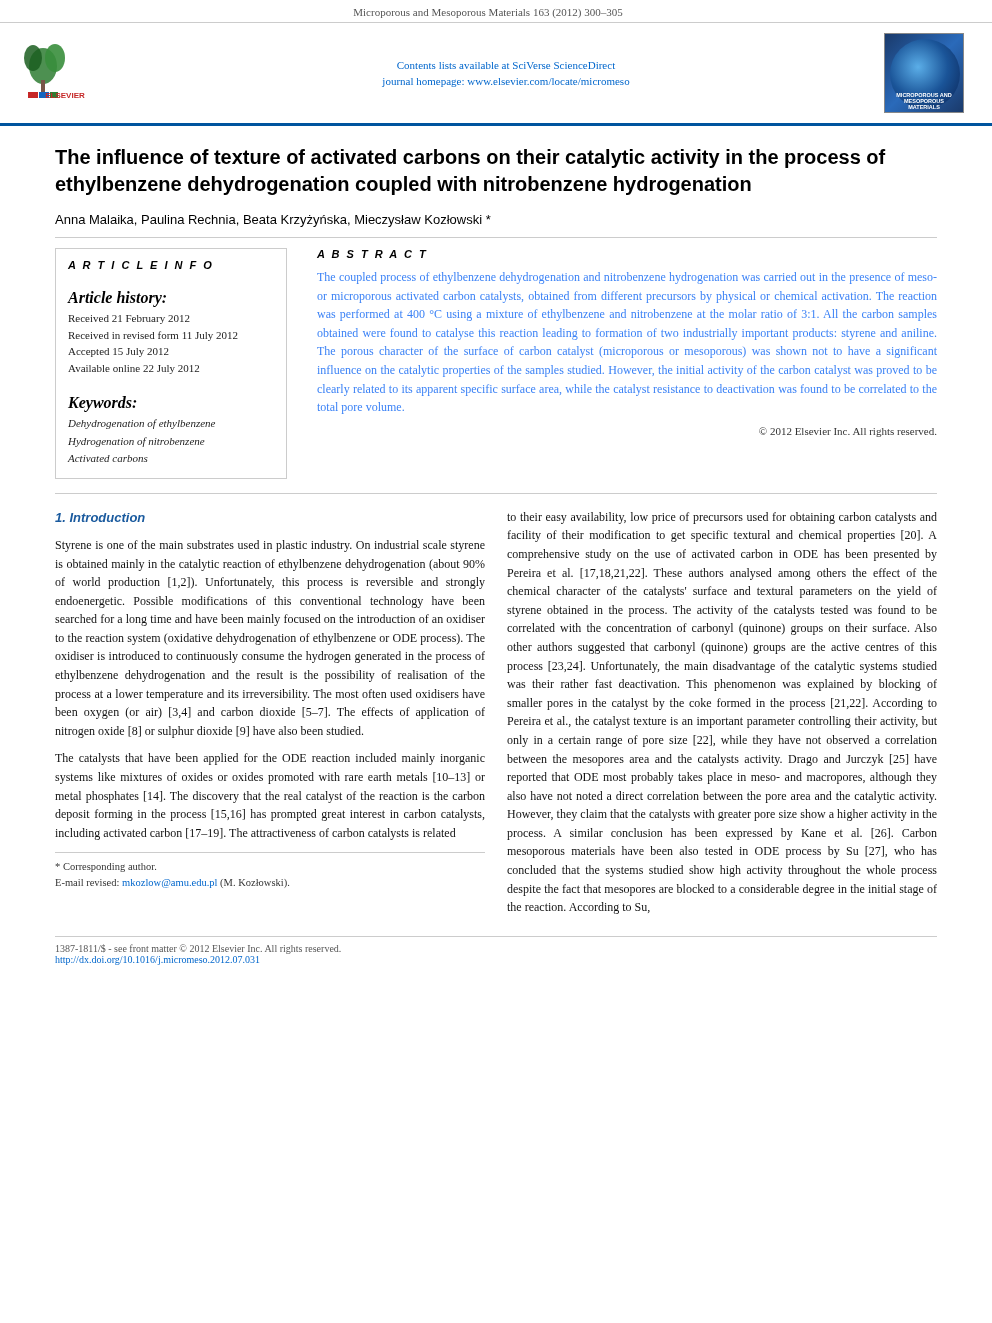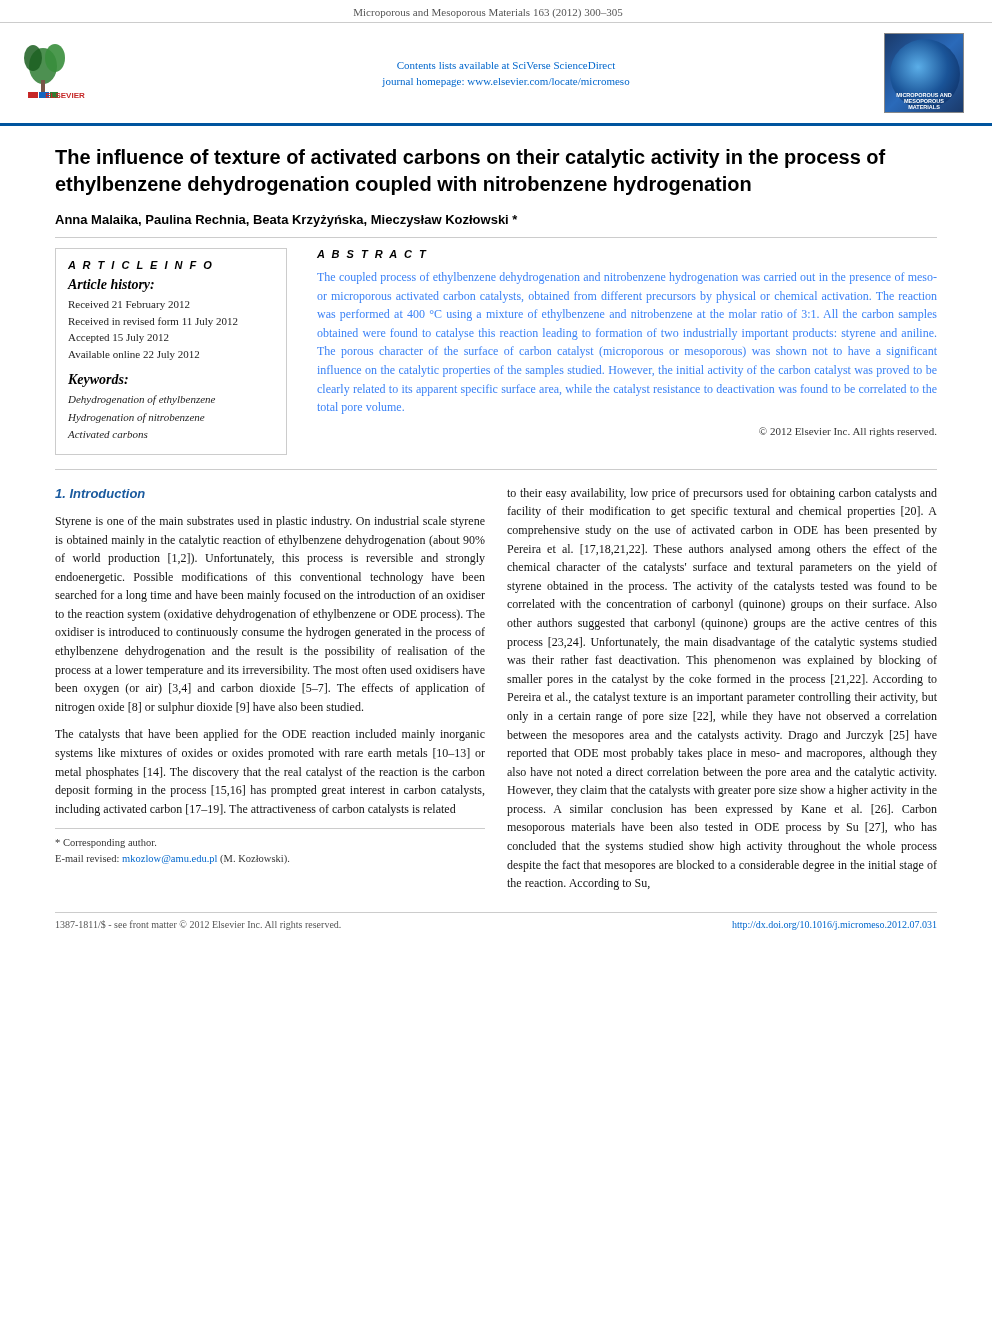--- a/index.html
+++ b/index.html
@@ -105,21 +105,20 @@
       line-height: 1.35;
       margin-bottom: 14px;
       font-family: Arial, sans-serif;
     }
 
     
     .authors {
       font-size: 13px;
       margin-bottom: 5px;
       font-family: Arial, sans-serif;
-      font-weight: bold;
     }
     .affiliation {
       font-size: 11.5px;
       font-style: italic;
       color: #333;
       margin-bottom: 14px;
       font-family: Arial, sans-serif;
     }
 
     
@@ -155,23 +154,23 @@
       font-weight: bold;
       font-family: Arial, sans-serif;
       letter-spacing: 2px;
       text-transform: uppercase;
       margin-bottom: 6px;
       font-style: italic;
     }
     .info-subsection {
       font-style: italic;
       font-weight: bold;
-      font-size: 14px;
+      font-size: 16px;
       margin-bottom: 3px;
-      margin-top: 6px;
+      margin-top: 18px;
     }
     .info-line {
       font-size: 11px;
       line-height: 1.5;
       color: #222;
     }
     .keywords-list {
       font-size: 11px;
       line-height: 1.6;
       color: #222;
@@ -238,20 +237,21 @@
       line-height: 1.5;
     }
     .bottom-bar {
       margin-top: 10px;
       border-top: 1px solid #ccc;
       padding-top: 6px;
       font-size: 10px;
       color: #555;
       display: flex;
       justify-content: space-between;
+      flex-direction: column;
     }
   </style>
 </head>
 <body>
 
 <div class="top-bar">
   <span>Microporous and Mesoporous Materials 163 (2012) 300–305</span>
 </div>
 
 <div class="journal-header">

